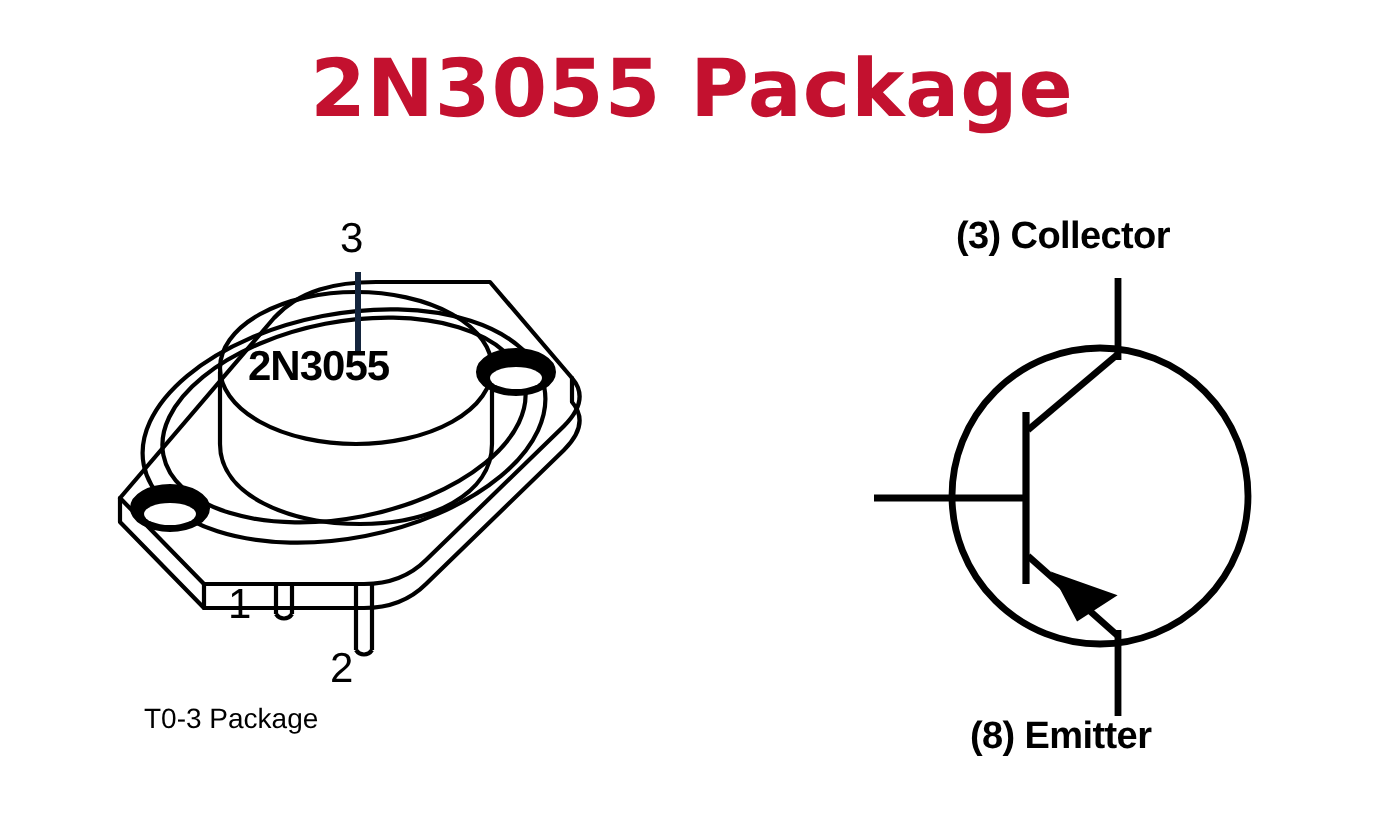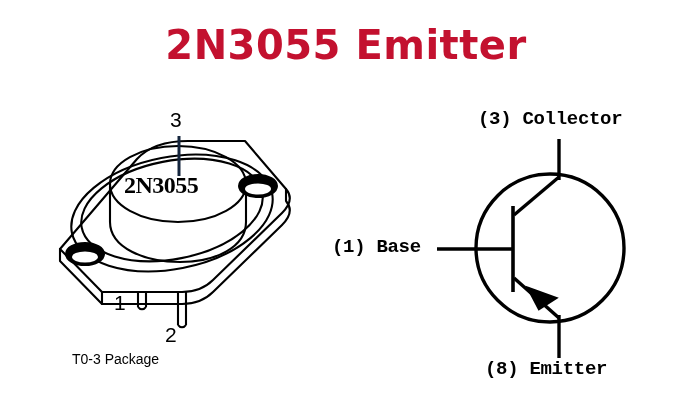--- a/index.html
+++ b/index.html
@@ -39,42 +39,42 @@
     position: absolute;
     font-family: "DejaVu Sans", sans-serif;
     color: #000000;
     white-space: nowrap;
   }
   .pinnum {
     font-size: 21px;
     font-family: "Liberation Sans", sans-serif;
   }
   .pkg-chip {
-    font-size: 24px;
+    font-size: 21px;
     font-weight: bold;
-    font-family: Liberation Serif, serif;
+    font-family: Liberation Sans, sans-serif;
     letter-spacing: -0.5px;
   }
   .pkg-caption {
     font-size: 14px;
     font-family: "Liberation Sans", sans-serif;
   }
   .sch-lbl {
     font-size: 19px;
     font-weight: bold;
-    font-family: Liberation Mono, monospace;
+    font-family: Liberation Sans, sans-serif;
     letter-spacing: -0.3px;
   }
 </style>
 </head>
 <body>
 
 <div id="page">
 
-  <div id="title">2N3055 Emitter</div>
+  <div id="title">2N3055 Package</div>
 
   <svg class="svg-layer" viewBox="0 0 692 409" xmlns="http://www.w3.org/2000/svg">
 
     <g fill="none" stroke="#000000" stroke-width="2.1" stroke-linejoin="round" stroke-linecap="round">
 
       <path d="M 60,249
                L 137,159
                C 150,145 168,141 188,141
                L 245,141
                L 286,189
@@ -142,16 +142,15 @@
 
     <line x1="514" y1="278" x2="559" y2="318" stroke="#000000" stroke-width="3.4" stroke-linecap="butt"></line>
 
     <polygon points="528,288 556,298 539,309" fill="#000000" stroke="#000000" stroke-width="2.5" stroke-linejoin="miter"></polygon>
 
     <line x1="559" y1="315" x2="559" y2="358" stroke="#000000" stroke-width="3.4" stroke-linecap="butt"></line>
 
   </svg>
 
   <div class="lbl sch-lbl" style="left:478px; top:108px;">(3) Collector</div>
-  <div class="lbl sch-lbl" style="left:332px; top:236px;">(1) Base</div>
   <div class="lbl sch-lbl" style="left:485px; top:358px;">(8) Emitter</div>
 
 </div>
 
 </body></html>

